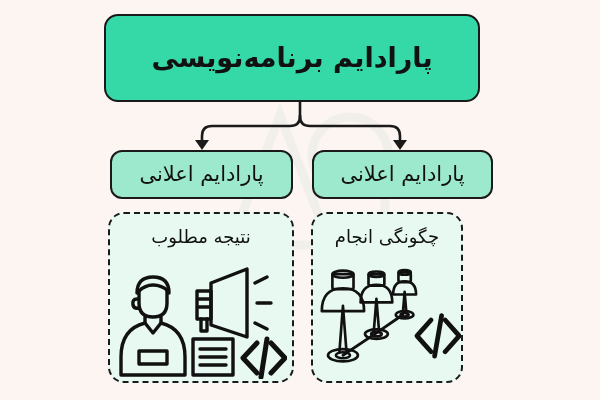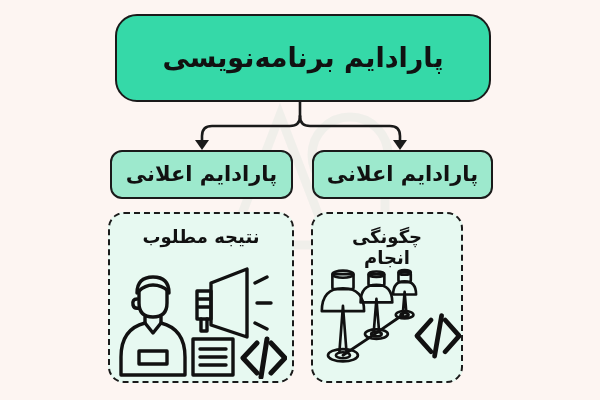--- a/index.html
+++ b/index.html
@@ -39,28 +39,28 @@
     left: 0;
     top: 0;
     width: 600px;
     height: 400px;
     pointer-events: none;
   }
 
   
   .root-box {
     position: absolute;
-    left: 115px;
+    left: 104px;
     top: 14px;
     width: 376px;
     height: 88px;
     box-sizing: border-box;
     background: #35d9a8;
     border: 2.5px solid #1a1a1a;
-    border-radius: 22px;
+    border-radius: 14px;
     display: flex;
     align-items: center;
     justify-content: center;
   }
   .root-box .label {
     font-size: 27px;
     font-weight: bold;
     color: #111111;
     direction: rtl;
     unicode-bidi: isolate;
@@ -78,21 +78,21 @@
     border: 2.5px solid #1a1a1a;
     border-radius: 12px;
     display: flex;
     align-items: center;
     justify-content: center;
   }
   .mid-box.left  { left: 110px; width: 183px; }
   .mid-box.right { left: 312px; width: 181px; }
   .mid-box .label {
     font-size: 21px;
-    font-weight: bold;
+    font-weight: normal;
     color: #111111;
     direction: rtl;
     unicode-bidi: isolate;
     line-height: 1.2;
   }
 
   
   .detail-box {
     position: absolute;
     top: 212px;
@@ -105,21 +105,21 @@
   .detail-box.left  { left: 108px; width: 186px; }
   .detail-box.right { left: 311px; width: 152px; }
 
   .detail-label {
     position: absolute;
     top: 12px;
     right: 16px;
     left: 16px;
     text-align: center;
     font-size: 18px;
-    font-weight: bold;
+    font-weight: normal;
     color: #111111;
     direction: rtl;
     unicode-bidi: isolate;
   }
 
   .detail-art {
     position: absolute;
     left: 0;
     right: 0;
     top: 44px;

